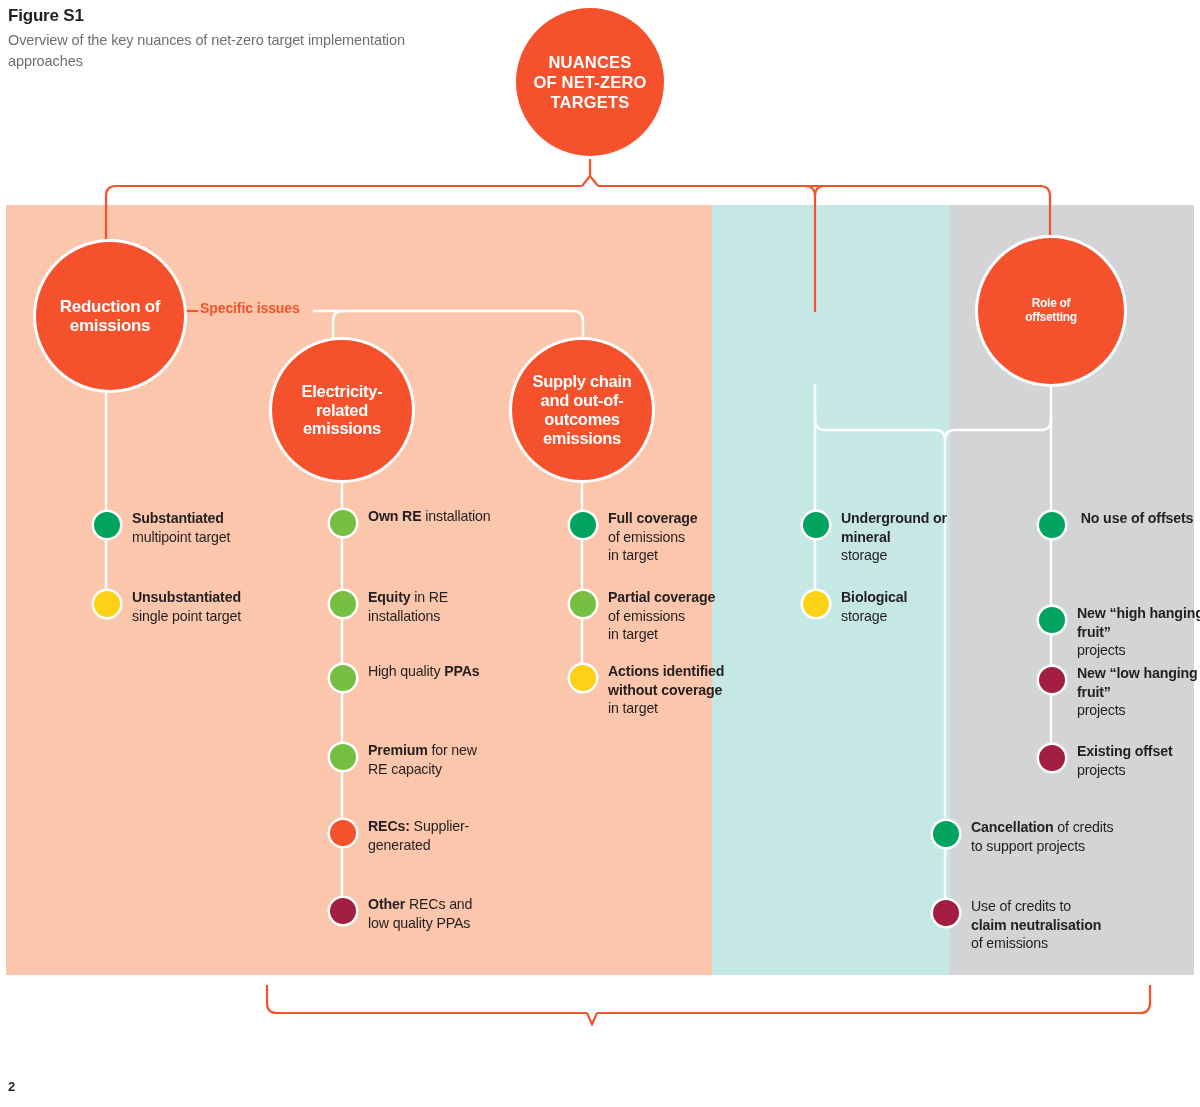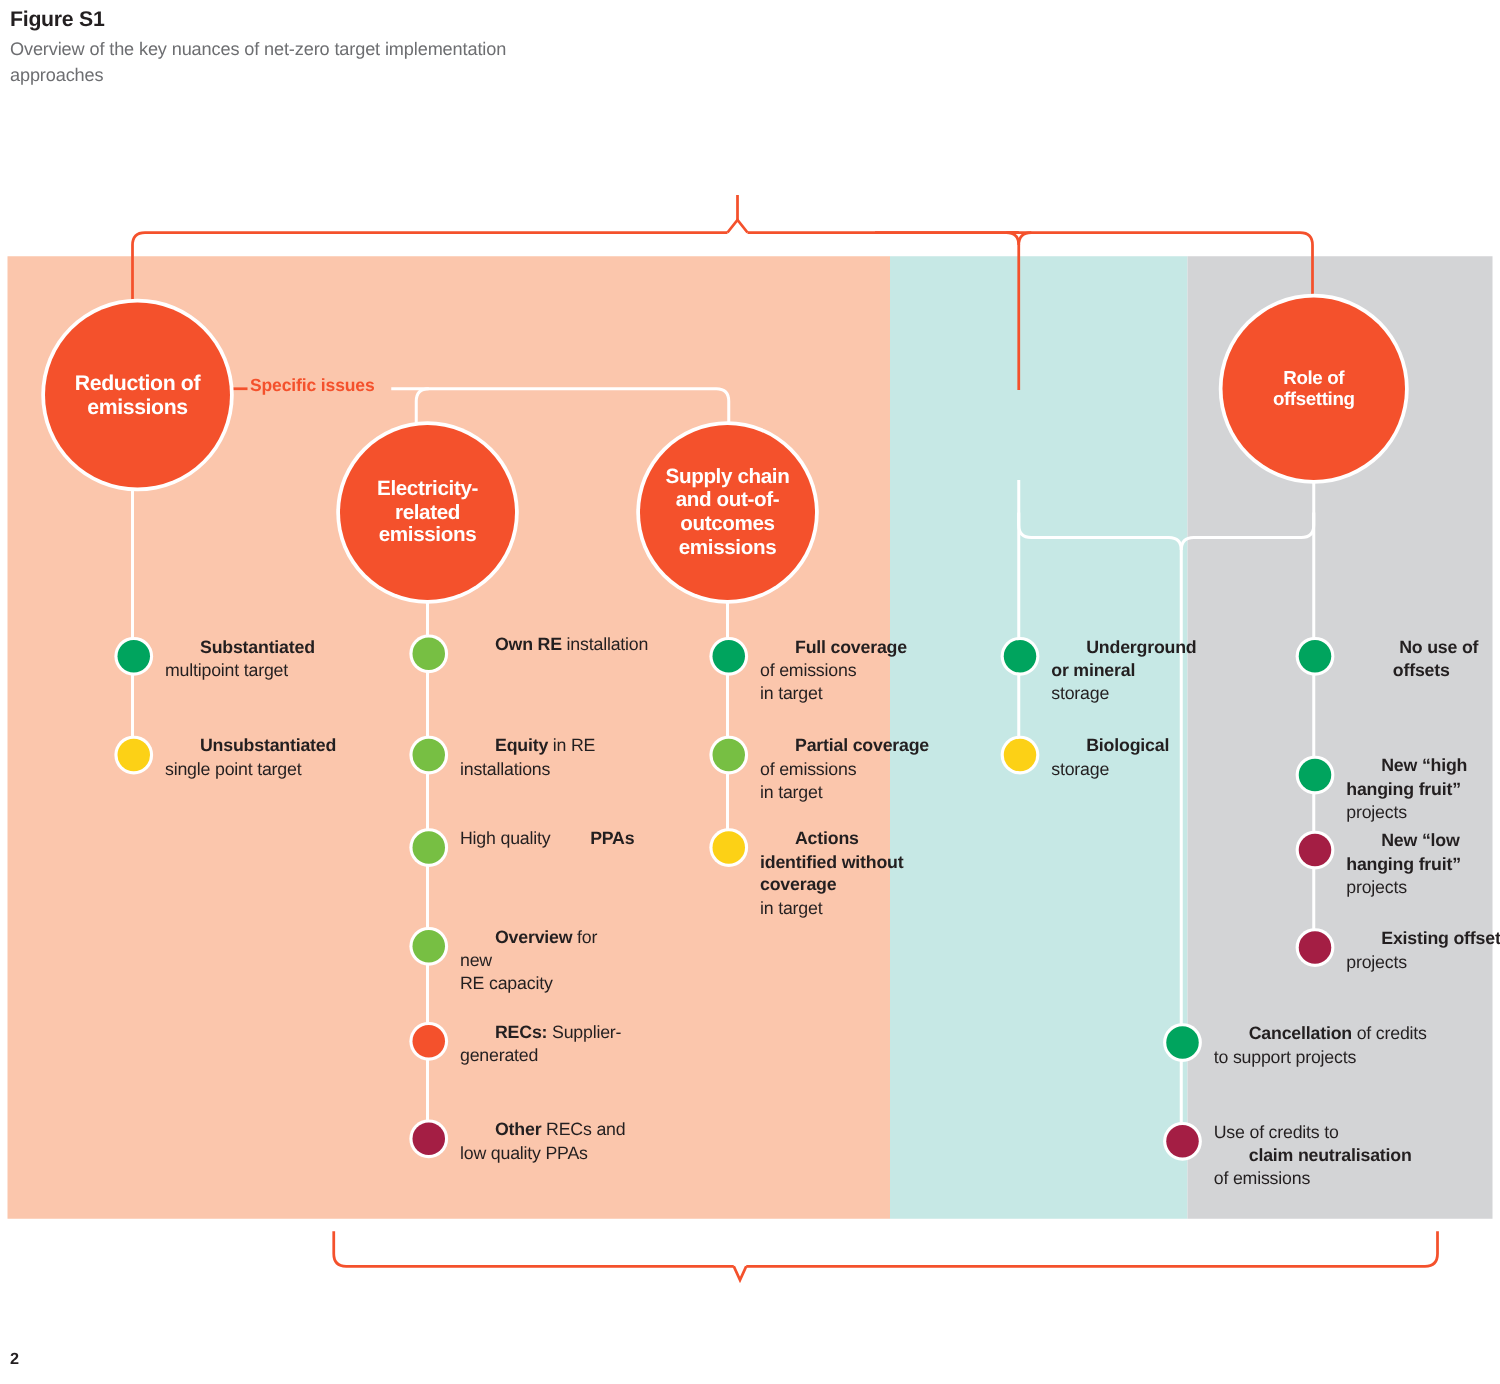--- a/index.html
+++ b/index.html
@@ -49,42 +49,42 @@
     box-shadow: 0 0 0 3px #ffffff;
   }
   .circle span { display: block; padding: 0 6px; }
 
   .c-root { left: 516px; top: 8px;   width: 148px; height: 148px; font-size: 16.5px; letter-spacing: 0.2px; }
   .c-root span { line-height: 1.22; }
   .c-red    { left: 36px;  top: 242px; width: 148px; height: 148px; font-size: 17px; }
   .c-elec   { left: 272px; top: 340px; width: 140px; height: 140px; font-size: 16.5px; }
   .c-supply { left: 512px; top: 340px; width: 140px; height: 140px; font-size: 16.5px; }
   .c-cdr    { left: 742px; top: 238px; width: 146px; height: 146px; font-size: 16.5px; }
-  .c-off    { left: 978px; top: 238px; width: 146px; height: 146px; font-size: 15px; justify-content: center; }
+  .c-off    { left: 978px; top: 238px; width: 146px; height: 146px; font-size: 12px; justify-content: center; }
 
   
   .specific-issues {
     position: absolute; left: 200px; top: 300px;
     font-size: 14px; font-weight: bold; color: #F4512C;
     letter-spacing: -0.1px;
   }
 
   
   .dot-item { position: absolute; }
   .dot {
     position: absolute; left: 0; top: 0;
     width: 26px; height: 26px; border-radius: 50%;
     box-shadow: 0 0 0 2.5px #ffffff;
   }
   .dot-text {
     position: absolute; left: 38px; top: -3px;
     font-size: 14.2px; line-height: 18.5px;
     letter-spacing: -0.15px; color: #231f20;
   }
-  .dot-text b { font-weight: bold; margin-left: 28px; }
+  .dot-text b { font-weight: bold; }
   .w120 { width: 120px; text-align: center; }
   .w130 { width: 132px; }
   .w150 { width: 152px; }
   .w170 { width: 172px; }
   .w190 { width: 196px; }
 
   
   .alt-wrap {
     position: absolute; left: 0; top: 1024px; width: 1200px;
     text-align: center; color: #F4512C;
@@ -146,20 +146,27 @@
 
       <path d="M 815,410 L 815,420 Q 815,430 825,430 L 935,430 Q 945,430 945,440 L 945,900"></path>
       <path d="M 1051,410 L 1051,420 Q 1051,430 1041,430 L 955,430 Q 945,430 945,440"></path>
     </g>
   </svg>
 
   <svg class="layer">
     <path d="M 186,311 L 198,311" stroke="#F4512C" stroke-width="2.2" fill="none"></path>
   </svg>
 
+  <div class="circle c-root">
+    <span>
+      <i style="font-style:normal">NUANCES</i><br>
+      <i style="font-style:normal">OF NET-ZERO</i><br>
+      <i style="font-style:normal">TARGETS</i>
+    </span>
+  </div>
 
   <div class="circle c-red">
     <span>
       <i style="font-style:normal">Reduction of</i><br>
       <i style="font-style:normal">emissions</i>
     </span>
   </div>
 
   <div class="circle c-elec">
     <span>
@@ -215,21 +222,21 @@
   </div>
   <div class="dot-item" style="left:330px; top:665px;">
     <span class="dot" style="background:#77BF43"></span>
     <div class="dot-text w150">
       <span>High quality </span><b>PPAs</b>
     </div>
   </div>
   <div class="dot-item" style="left:330px; top:744px;">
     <span class="dot" style="background:#77BF43"></span>
     <div class="dot-text w130">
-      <b>Overview</b><span> for new</span><br><span>RE capacity</span>
+      <b>Premium</b><span> for new</span><br><span>RE capacity</span>
     </div>
   </div>
   <div class="dot-item" style="left:330px; top:820px;">
     <span class="dot" style="background:#F4512C"></span>
     <div class="dot-text w130">
       <b>RECs:</b><span> Supplier-</span><br><span>generated</span>
     </div>
   </div>
   <div class="dot-item" style="left:330px; top:898px;">
     <span class="dot" style="background:#A41E44"></span>

